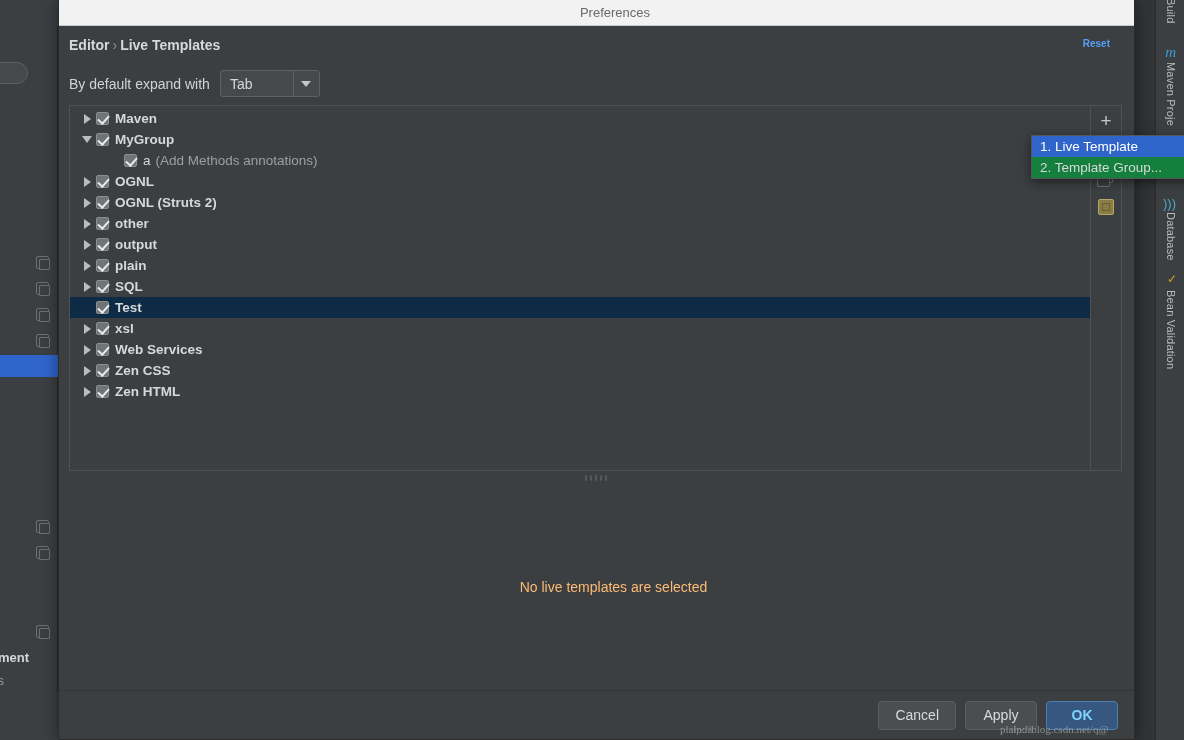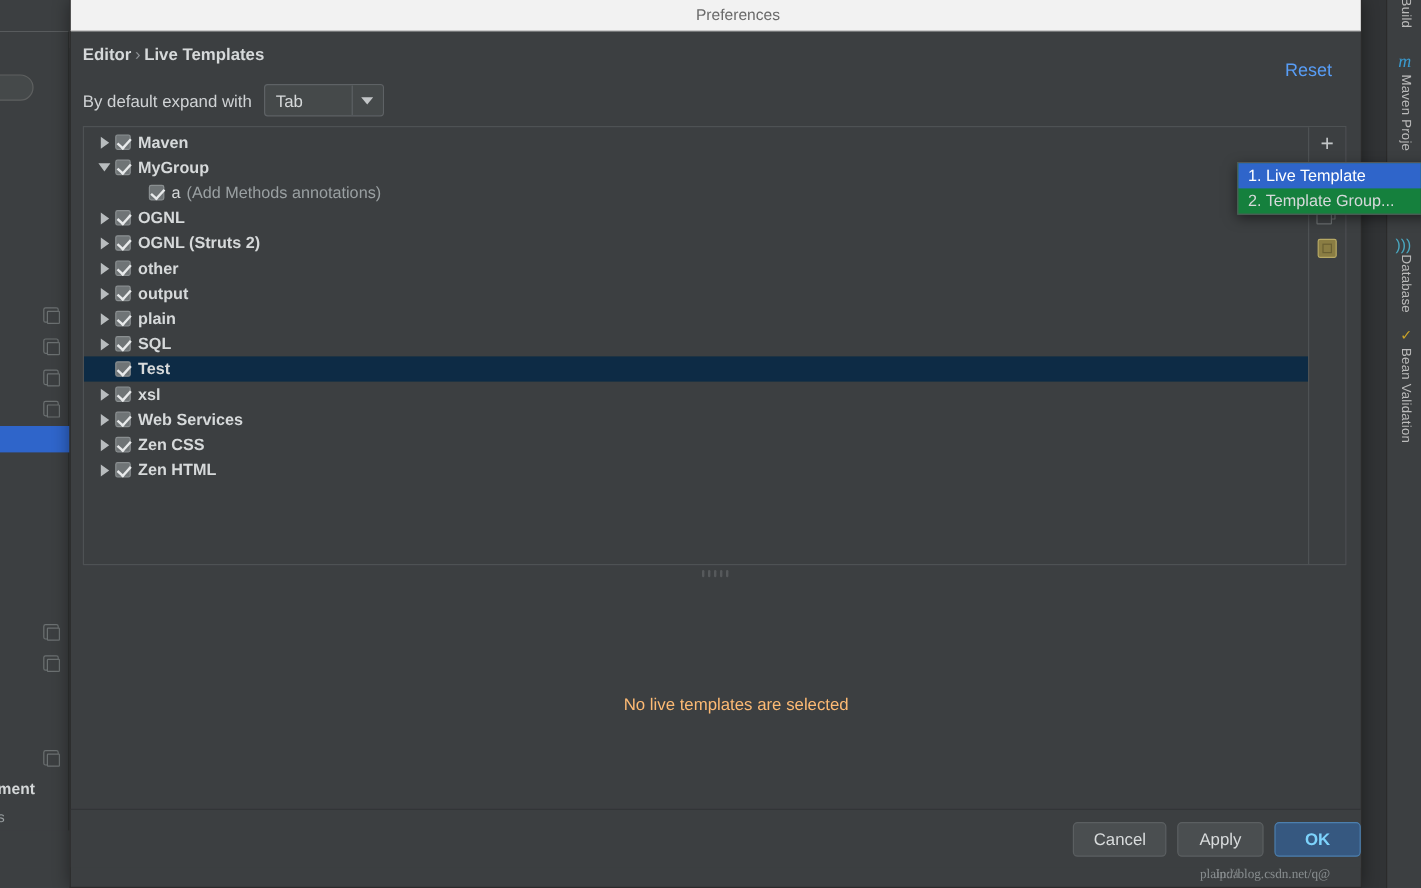--- a/index.html
+++ b/index.html
@@ -107,22 +107,22 @@
   .titlebar .title { color: #6a6a6a; font-size: 13px; }
 
   .dlg-body { position: absolute; left: 0; top: 26px; right: 0; bottom: 49px; }
 
   .breadcrumb {
     position: absolute; left: 10px; top: 11px;
     color: #d6d9da; font-size: 14px; font-weight: bold;
   }
   .breadcrumb .sep { color: #8d9194; font-weight: normal; margin: 0 3px; }
   .reset-link {
-    position: absolute; right: 24px; top: 24px;
-    color: #589df6; font-size: 15px; font-weight: normal; cursor: pointer;
+    position: absolute; right: 24px; top: 12px;
+    color: #589df6; font-size: 10px; font-weight: bold; cursor: pointer;
   }
 
   .expand-row { position: absolute; left: 10px; top: 44px; display: flex; align-items: center; }
   .expand-label { color: #d0d3d5; font-size: 14px; margin-right: 10px; }
   .combo {
     display: flex; align-items: stretch; height: 27px;
     border: 1px solid #5e6265; border-radius: 3px; background: #45494a;
     overflow: hidden;
   }
   .combo .val {
@@ -216,24 +216,24 @@
 
   
   .detail {
     position: absolute; left: 2px; right: 2px; top: 457px; bottom: 0;
     display: flex; align-items: center; justify-content: center;
   }
   .detail .msg { color: #fdba74; font-size: 14px; padding-left: 34px; }
 
   
   .footer {
-    position: absolute; left: 0; right: 0; bottom: 16px; height: 49px;
+    position: absolute; left: 0; right: 0; bottom: 0; height: 49px;
     border-top: 1px solid #323537;
     display: flex; align-items: center; justify-content: flex-end;
-    gap: 9px; background: #3c3f41;
+    gap: 9px; padding-right: 16px; background: #3c3f41;
   }
   .btn {
     min-width: 72px; height: 29px; padding: 0 16px;
     border: 1px solid #5b5f61; border-radius: 4px;
     background: #4a4e50; color: #d8dbdc; font-size: 14px;
     display: flex; align-items: center; justify-content: center; cursor: pointer;
   }
   .btn.primary {
     background: #365880; border-color: #4c7fae; color: #7dd3fc; font-weight: bold;
   }

